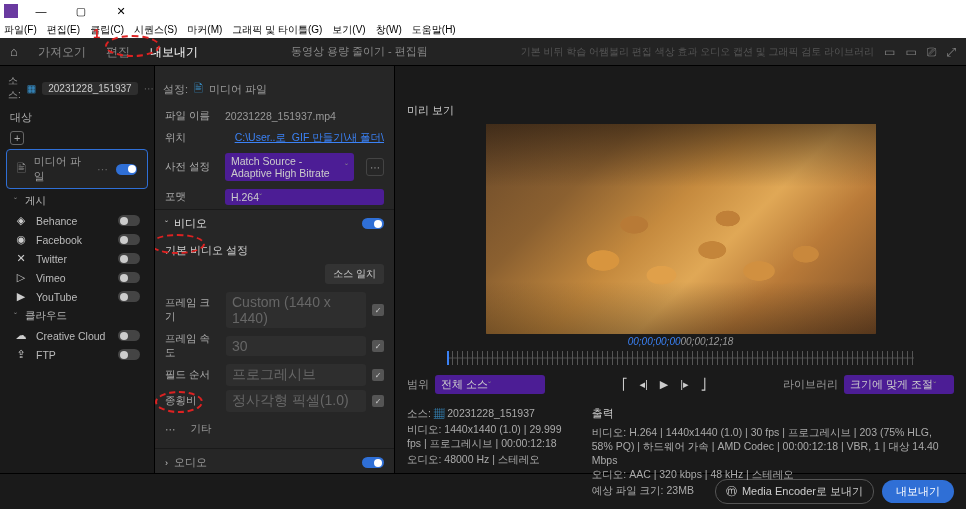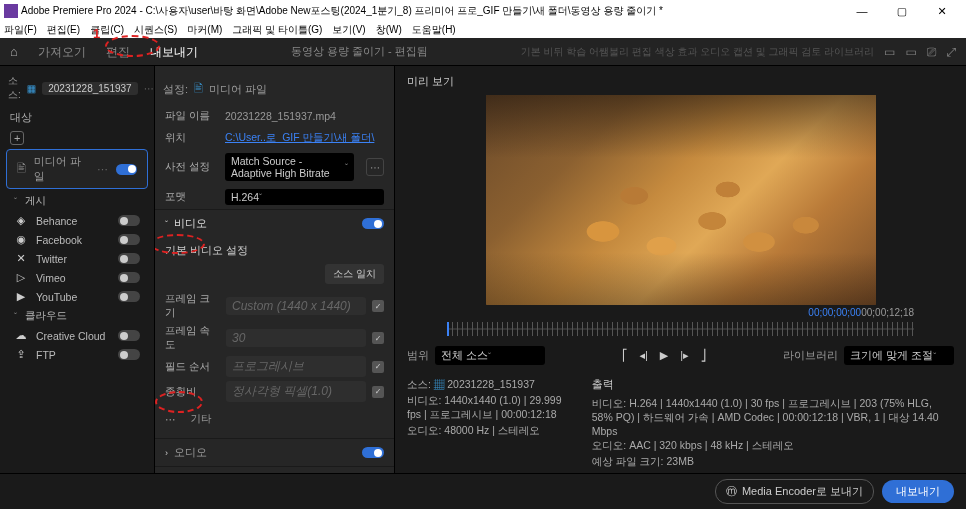--- a/index.html
+++ b/index.html
@@ -32,52 +32,52 @@
 .toggle.on::after { left:12px; background:#fff;}
 .item { display:flex; align-items:center; padding:3px 14px; gap:8px; font-size:10.5px; color:#bbb;}
 .item .glyph { width:14px; text-align:center; color:#ccc; font-size:11px;}
 .item .toggle { margin-left:auto; }
 .chev { font-size:9px; color:#888; }
 .mid { width:240px; background:#262626; border-right:1px solid #000; overflow-y:auto; }
 .mid-head { display:flex; align-items:center; gap:6px; padding:6px 8px; font-size:11px;margin-top:8px; }
 .field { display:flex; align-items:center; padding:4px 10px; gap:8px; font-size:10.5px; }
 .field .lab { width:52px; color:#aaa; }
 .field .val { flex:1; }
-.link { color:#3b82f6; text-decoration:underline; }
-.select { background:#000000; border-radius:3px; padding:2px 6px; color:#ccc; display:flex; justify-content:flex-start; align-items:center; }
+.link { color:#3b82f6; text-decoration:underline;text-align:right; }
+.select { background:#4c1d95; border-radius:3px; padding:2px 6px; color:#ccc; display:flex; justify-content:flex-start; align-items:center; }
 .select .car { font-size:9px; color:#888;}
 .dots { width:18px; height:18px; border:1px solid #444; border-radius:3px; display:flex; align-items:center; justify-content:center; color:#999; font-size:10px; margin-left:4px; }
 .sec { display:flex; align-items:center; padding:6px 10px; font-size:11px; border-top:1px solid #1a1a1a; }
 .sec .car { font-size:9px; margin-right:6px; color:#ccc;}
 .sec.exp { color:#ddd; }
 .sec .toggle { margin-left:auto; }
 .sub { padding:4px 10px 10px 10px; }
 .sub h6 { font-size:11px; color:#ccc; padding:2px 0 6px 0; font-weight:normal;}
 .btn-sm { background:#333; border-radius:3px; padding:3px 8px; font-size:10px; color:#ccc; float:right; margin-bottom:6px;}
 .row { display:flex; align-items:center; padding:2px 0; gap:6px; font-size:10.5px; clear:both;}
 .row .lab { width:55px; color:#aaa;}
-.row .inp { flex:1; background:#2e2e2e; border-radius:3px; padding:2px 6px; color:#666; font-size:12px;font-style:italic;}
+.row .inp { flex:1; background:#2e2e2e; border-radius:3px; padding:2px 6px; color:#666; font-size:14px;}
 .row .cb { width:12px; height:12px; background:#555; border-radius:2px; display:flex; align-items:center; justify-content:center; color:#ccc; font-size:8px;}
 .right-pane { flex:1; background:#1a1a1a; padding:6px 12px; position:relative;}
-.preview-title { font-size:11px; color:#ccc; padding:2px 0 6px 0;}
+.preview-title { font-size:11px; color:#ccc; padding:2px 0 6px 0;margin-top:29px;}
 .preview-img { width:390px; height:210px; margin:0 auto; background:linear-gradient(135deg,#6b4a2a 0%,#8b6030 25%,#c58a3e 45%,#e0a856 60%,#b97a38 75%,#7a4e28 100%); position:relative; border-radius:1px; overflow:hidden;}
 .preview-img::before { content:""; position:absolute; inset:0; background:
  radial-gradient(ellipse 35px 22px at 30% 65%, #d8953e 45%, transparent 48%),
  radial-gradient(ellipse 32px 20px at 45% 72%, #e0a04a 45%, transparent 48%),
  radial-gradient(ellipse 30px 19px at 58% 60%, #c4853a 45%, transparent 48%),
  radial-gradient(ellipse 34px 21px at 70% 70%, #d19040 45%, transparent 48%),
  radial-gradient(ellipse 28px 18px at 82% 62%, #c9883c 45%, transparent 48%),
  radial-gradient(ellipse 30px 19px at 38% 48%, #b87a36 45%, transparent 48%),
  radial-gradient(ellipse 26px 17px at 62% 45%, #c08038 45%, transparent 48%);
 }
 .preview-img::after { content:""; position:absolute; inset:0; background:
  linear-gradient(180deg, rgba(30,20,12,.55) 0%, rgba(0,0,0,0) 30%),
  linear-gradient(0deg, rgba(20,12,6,.35) 0%, rgba(0,0,0,0) 25%);
 }
-.timerow { display:flex; justify-content:flex-end; padding:2px 40px; font-size:10px;}
+.timerow { display:flex; justify-content:center; padding:2px 40px; font-size:10px;font-style:italic;}
 .timerow .t1 { color:#3b82f6;}
 .track { height:14px; margin:2px 40px 8px 40px; position:relative;}
 .track::before { content:""; position:absolute; left:0; right:0; top:6px; height:2px; background:#333;}
 .track .play { position:absolute; left:0; top:0; width:2px; height:14px; background:#3b82f6;}
 .track .ticks { position:absolute; inset:0; background:repeating-linear-gradient(90deg,#555 0 1px,transparent 1px 5px);}
 .ctrlrow { display:flex; align-items:center; gap:12px; padding:2px 0;}
 .ctrlrow .range { display:flex; align-items:center; gap:6px;}
 .transport { display:flex; gap:12px; align-items:center; margin:0 auto; font-size:11px; color:#ccc;}
 .scale { display:flex; align-items:center; gap:6px;}
 .info { display:flex; gap:30px; padding:10px 0; font-size:10.5px;}
@@ -88,21 +88,20 @@
 .btn-outline { border:1px solid #555; border-radius:12px; padding:4px 10px; display:flex; align-items:center; gap:5px; color:#ccc; font-size:11px;}
 .btn-primary { background:#2f6fd6; color:#fff; border-radius:12px; padding:4px 14px; font-size:11px;}
 ::-webkit-scrollbar { width:8px;}
 ::-webkit-scrollbar-thumb { background:#444; border-radius:4px;}
 </style>
 </head>
 <body>
 
 <div class="titlebar">
   <div class="tb-icon"></div>
-  <div class="title">Adobe Premiere Pro 2024 - C:\사용자\user\바탕 화면\Adobe New포스팅(2024_1분기_8) 프리미어 프로_GIF 만들기\새 폴더\동영상 용량 줄이기 *</div>
   <div class="winbtn">—</div>
   <div class="winbtn">▢</div>
   <div class="winbtn">✕</div>
 </div>
 
 <div class="menubar">
   <span>파일(F)</span>
   <span>편집(E)</span>
   <span>클립(C)</span>
   <span>시퀀스(S)</span>

